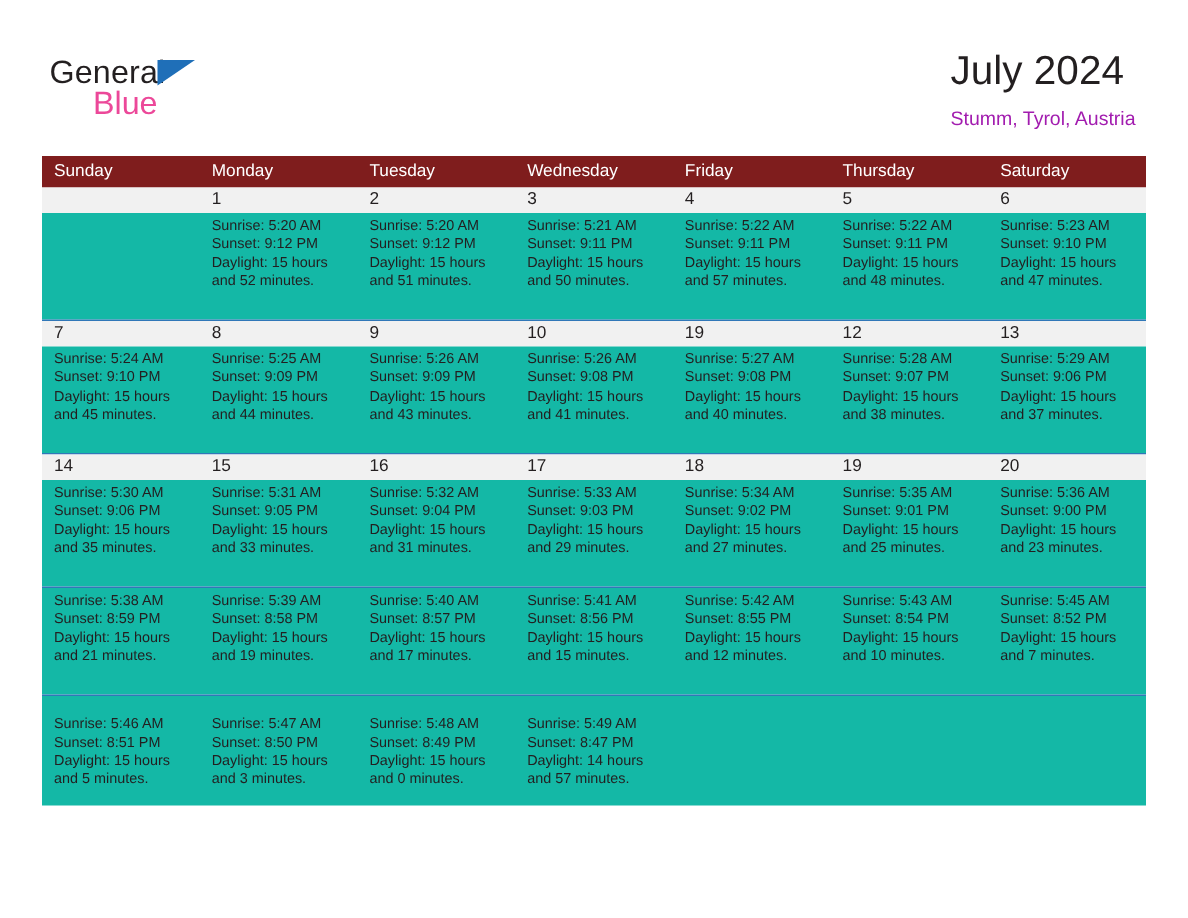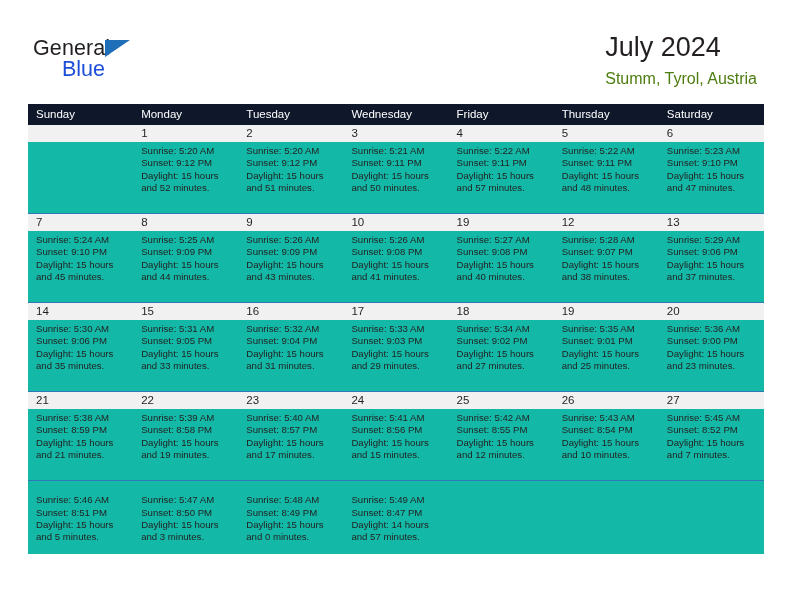--- a/index.html
+++ b/index.html
@@ -53,57 +53,57 @@
     width: 0;
     height: 0;
     border-left: 25px solid #1f6fb8;
     border-bottom: 17px solid transparent;
   }
   .logo-blue {
     position: absolute;
     left: 29px;
     top: 21px;
     font-size: 21.5px;
-    color: #1d4ed8;
+    color: #ec4899;
     line-height: 24px;
   }
 
   .title-block {
     position: absolute;
     right: 35px;
     top: 30px;
     text-align: left;
   }
   .cal-title {
     font-size: 27px;
     font-weight: normal;
     color: #231f20;
     line-height: 34px;
     white-space: nowrap;
   }
   .cal-subtitle {
-    font-size: 16px;
-    color: #4d7c0f;
+    font-size: 13px;
+    color: #a21caf;
     line-height: 20px;
     margin-top: 5px;
     white-space: nowrap;
   }
 
   
   .calendar {
     position: absolute;
     left: 28px;
     top: 104px;
     width: 736px;
   }
   .dow-row {
     display: flex;
     width: 736px;
     height: 21px;
-    background: #0f172a;
+    background: #7f1d1d;
   }
   .dow-cell {
     flex: 1 1 0;
     box-sizing: border-box;
     padding-left: 8px;
     font-size: 11.5px;
     color: #ffffff;
     line-height: 21px;
     white-space: nowrap;
     overflow: hidden;
@@ -346,29 +346,20 @@
             </div>
             <div class="body-cell">
               <div>Sunrise: 5:36 AM</div>
               <div>Sunset: 9:00 PM</div>
               <div>Daylight: 15 hours</div>
               <div>and 23 minutes.</div>
             </div>
           </div>
         </div>
         <div class="week">
-          <div class="week-numbers">
-            <div class="num-cell">21</div>
-            <div class="num-cell">22</div>
-            <div class="num-cell">23</div>
-            <div class="num-cell">24</div>
-            <div class="num-cell">25</div>
-            <div class="num-cell">26</div>
-            <div class="num-cell">27</div>
-          </div>
           <div class="week-body">
             <div class="body-cell">
               <div>Sunrise: 5:38 AM</div>
               <div>Sunset: 8:59 PM</div>
               <div>Daylight: 15 hours</div>
               <div>and 21 minutes.</div>
             </div>
             <div class="body-cell">
               <div>Sunrise: 5:39 AM</div>
               <div>Sunset: 8:58 PM</div>

